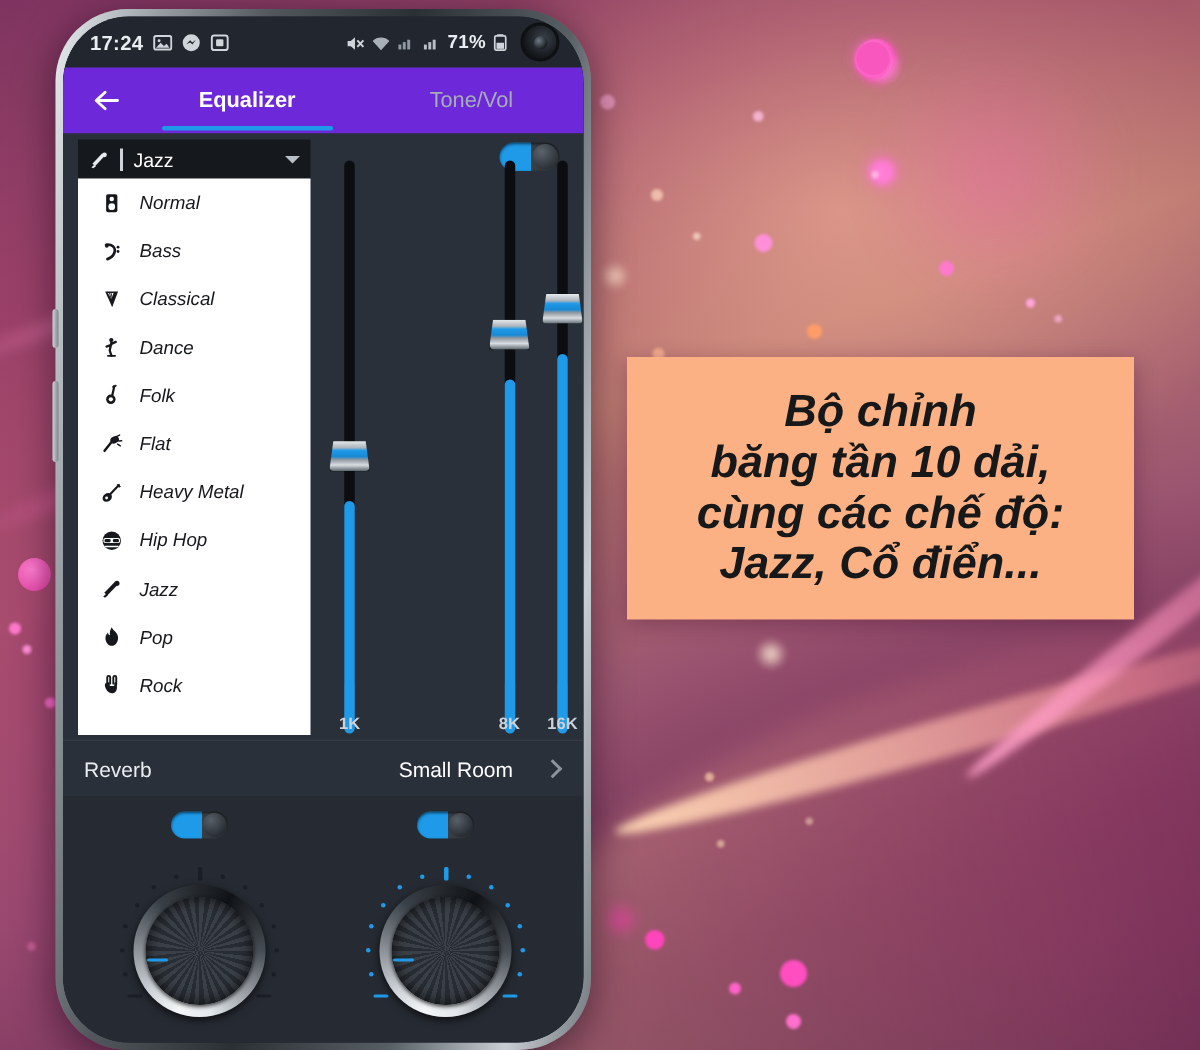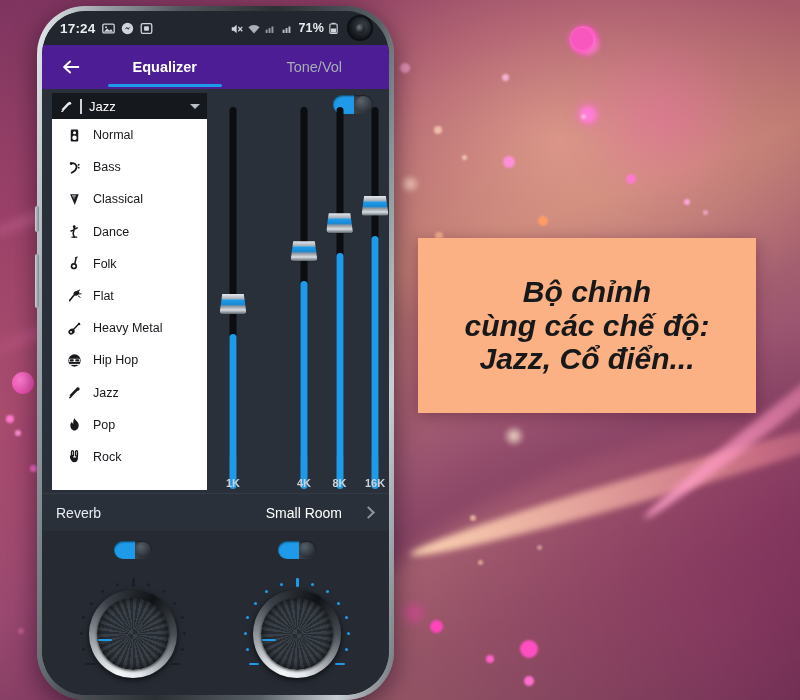--- a/index.html
+++ b/index.html
@@ -93,21 +93,21 @@
     width: 9px; height: 9px; border-radius: 50%;
     background: radial-gradient(circle at 35% 35%, #6e7883, #1a1e23 70%);
     display: block;
   }
 
   
   #tabbar {
     height: 44px;
     display: flex;
     align-items: center;
-    background: #4c1d95;
+    background: #6d28d9;
     position: relative;
     padding-left: 10px;
   }
   #backbtn {
     width: 38px; height: 38px;
     display: flex; align-items: center; justify-content: center;
     cursor: pointer;
   }
   .tab {
     flex: 1;
@@ -177,20 +177,21 @@
   }
 
   
   #preset-menu {
     position: absolute;
     left: 10px; top: 30px;
     width: 155px; height: 371px;
     background: #ffffff;
     z-index: 20;
     overflow: hidden;
+    font-style: italic;
   }
   .preset-item {
     height: 32.2px;
     display: flex;
     align-items: center;
     padding-left: 12px;
     color: #16181c;
     font-size: 12.5px;
     cursor: pointer;
   }
@@ -510,26 +511,20 @@
             <span class="knob"></span>
           </div>
 
           <div id="sliders">
               <div class="slider-col" style="left: 6px;">
                 <div class="track"></div>
                 <div class="fill" style="height: 154.88px; bottom: 4px;"></div>
                 <div class="handle" style="top: 191.12px;"></div>
                 <div class="freq-lab">1K</div>
               </div>
-              <div class="slider-col" style="left: 77px;">
-                <div class="track"></div>
-                <div class="fill" style="height: 207.68px; bottom: 4px;"></div>
-                <div class="handle" style="top: 138.32px;"></div>
-                <div class="freq-lab">4K</div>
-              </div>
               <div class="slider-col" style="left: 112.5px;">
                 <div class="track"></div>
                 <div class="fill" style="height: 235.84px; bottom: 4px;"></div>
                 <div class="handle" style="top: 110.16px;"></div>
                 <div class="freq-lab">8K</div>
               </div>
               <div class="slider-col" style="left: 148px;">
                 <div class="track"></div>
                 <div class="fill" style="height: 253.44px; bottom: 4px;"></div>
                 <div class="handle" style="top: 92.56px;"></div>
@@ -717,17 +712,18 @@
               </div>
           </div>
         </div>
 
       </div>
     </div>
   </div>
 
   <div id="callout" style="background: rgb(251, 177, 131);">
       <div class="line">Bộ chỉnh</div>
+      <div class="line">băng tần 10 dải,</div>
       <div class="line">cùng các chế độ:</div>
       <div class="line">Jazz, Cổ điển...</div>
     </div>
 
 </div>
 
 </body></html>

